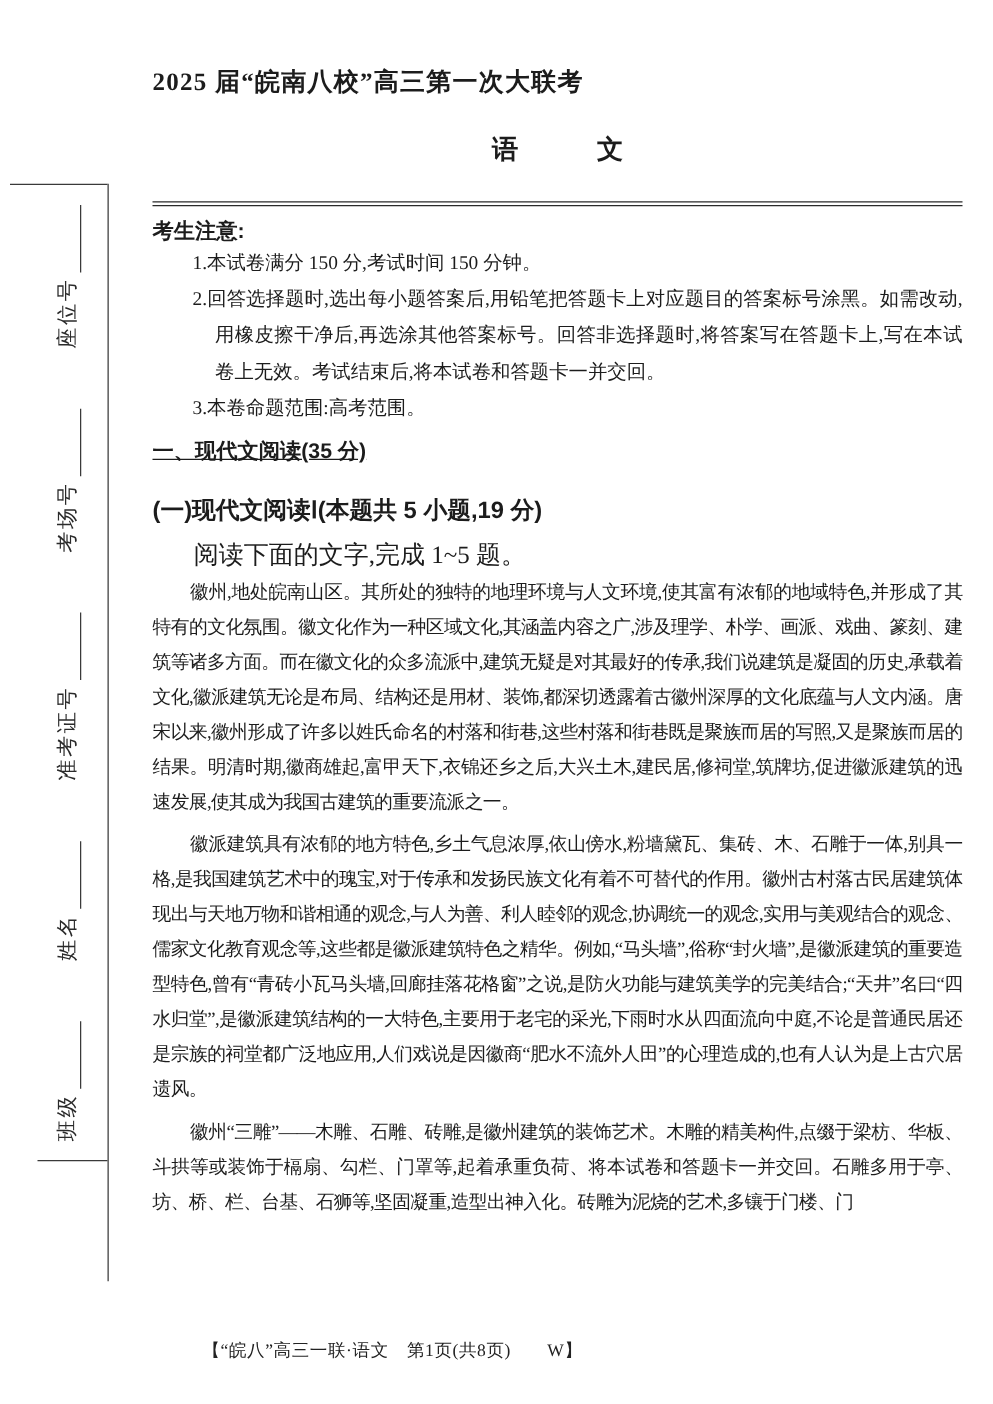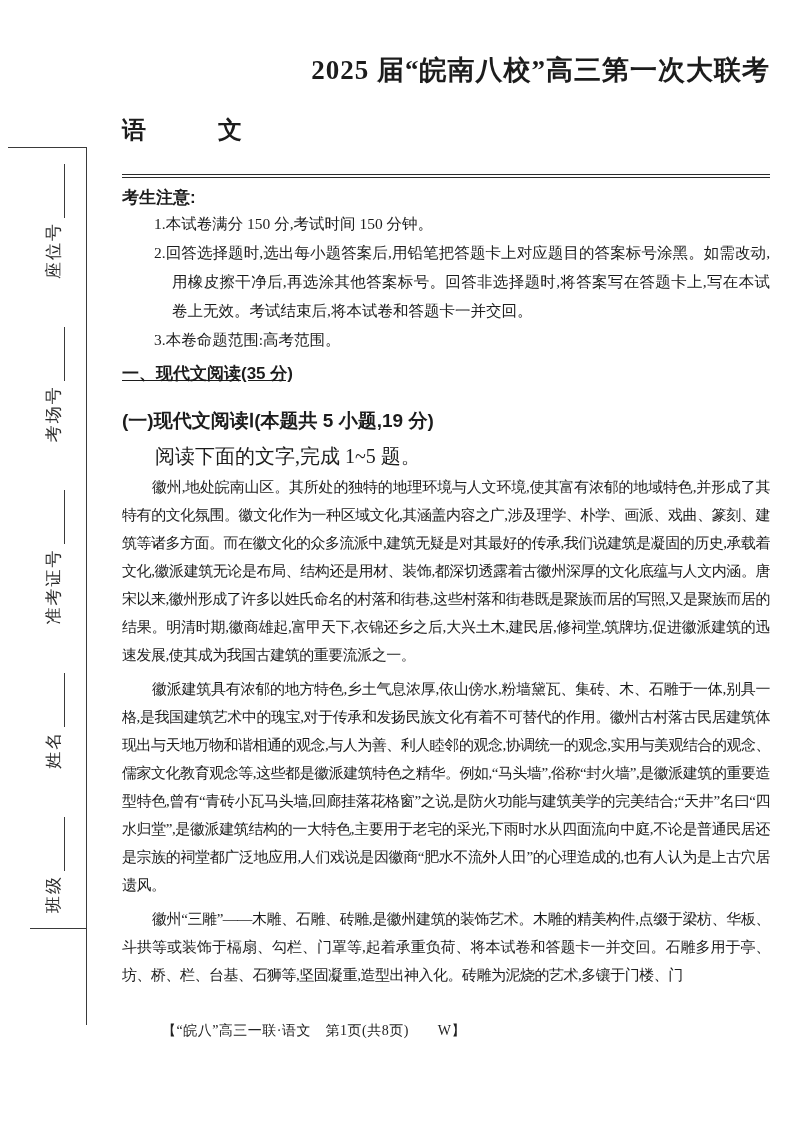--- a/index.html
+++ b/index.html
@@ -69,30 +69,30 @@
   }
 
   
   .main {
     position: absolute;
     left: 122px; top: 0;
     width: 648px;
   }
   .title {
     margin: 52px 0 0 0;
-    text-align: right;
-    font-size: 27px;
+    text-align: left;
+    font-size: 20px;
     font-weight: 600;
     letter-spacing: 1px;
     font-family: "Liberation Serif", serif;
   }
   .subject {
     margin: 26px 0 0 0;
-    text-align: left;
-    font-size: 24px;
+    text-align: center;
+    font-size: 21px;
     font-weight: 700;
     font-family: "Liberation Serif", serif;
   }
   .header-rule {
     margin-top: 28px;
     height: 2px;
     border-top: 1.6px solid #2a2a2a;
     border-bottom: 1px solid #2a2a2a;
   }
   .notice-heading {
@@ -138,21 +138,21 @@
     margin: 3px 0 6px 0;
     font-size: 15px;
     line-height: 28px;
     letter-spacing: -0.5px;
     text-align: justify;
     text-indent: 2em;
     font-family: "Liberation Serif", serif;
   }
   .footer {
     position: absolute;
-    left: 0; top: 1022px;
+    left: 0; top: 1072px;
     width: 628px;
     text-align: center;
     font-size: 14px;
     color: #222;
     letter-spacing: 0.5px;
   }
 </style>
 </head>
 <body>
 

